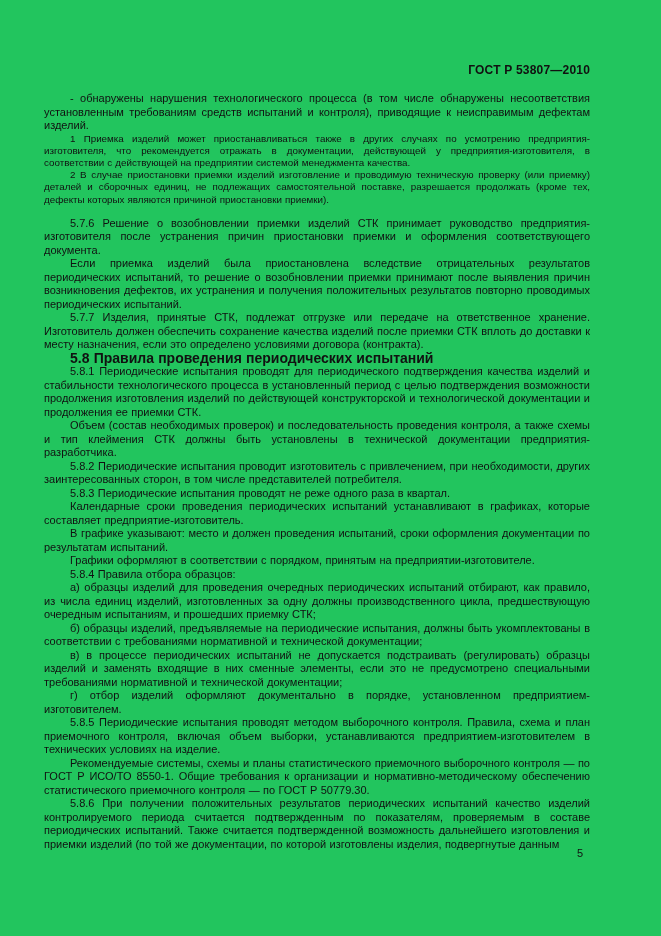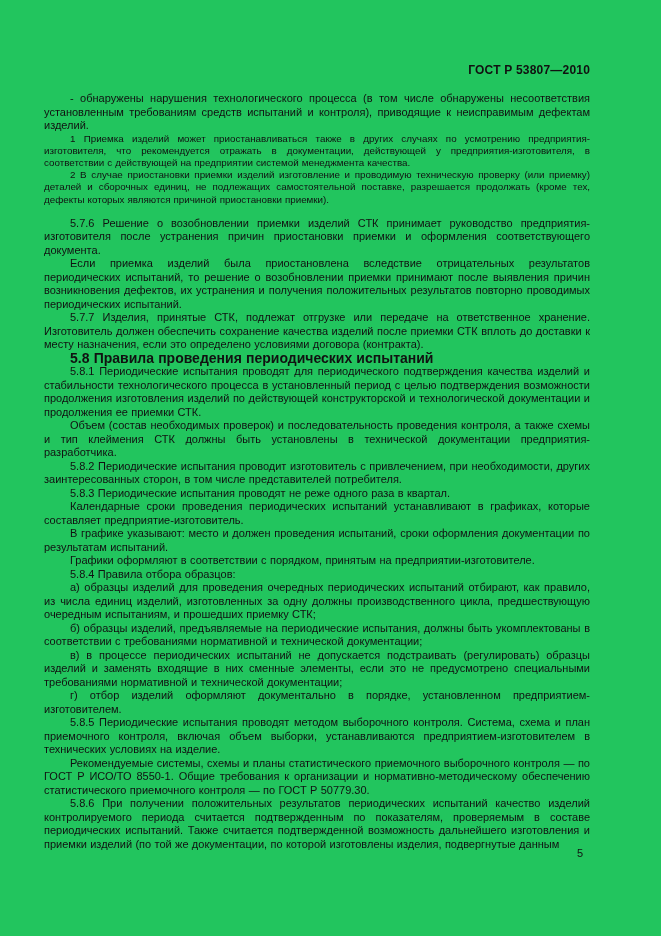--- a/index.html
+++ b/index.html
@@ -95,19 +95,19 @@
       <p class="para style-body">5.8.2 Периодические испытания проводит изготовитель с привлечением, при необходимости, других заинтересованных сторон, в том числе представителей потребителя.</p>
       <p class="para style-body">5.8.3 Периодические испытания проводят не реже одного раза в квартал.</p>
       <p class="para style-body">Календарные сроки проведения периодических испытаний устанавливают в графиках, которые составляет предприятие-изготовитель.</p>
       <p class="para style-body">В графике указывают: место и должен проведения испытаний, сроки оформления документации по результатам испытаний.</p>
       <p class="para style-body">Графики оформляют в соответствии с порядком, принятым на предприятии-изготовителе.</p>
       <p class="para style-body">5.8.4 Правила отбора образцов:</p>
       <p class="para style-body">а) образцы изделий для проведения очередных периодических испытаний отбирают, как правило, из числа единиц изделий, изготовленных за одну должны производственного цикла, предшествующую очередным испытаниям, и прошедших приемку СТК;</p>
       <p class="para style-body">б) образцы изделий, предъявляемые на периодические испытания, должны быть укомплектованы в соответствии с требованиями нормативной и технической документации;</p>
       <p class="para style-body">в) в процессе периодических испытаний не допускается подстраивать (регулировать) образцы изделий и заменять входящие в них сменные элементы, если это не предусмотрено специальными требованиями нормативной и технической документации;</p>
       <p class="para style-body">г) отбор изделий оформляют документально в порядке, установленном предприятием-изготовителем.</p>
-      <p class="para style-body">5.8.5 Периодические испытания проводят методом выборочного контроля. Система, схема и план приемочного контроля, включая объем выборки, устанавливаются предприятием-изготовителем в технических условиях на изделие.</p>
+      <p class="para style-body">5.8.5 Периодические испытания проводят методом выборочного контроля. Правила, схема и план приемочного контроля, включая объем выборки, устанавливаются предприятием-изготовителем в технических условиях на изделие.</p>
       <p class="para style-body">Рекомендуемые системы, схемы и планы статистического приемочного выборочного контроля — по ГОСТ Р ИСО/ТО 8550-1. Общие требования к организации и нормативно-методическому обеспечению статистического приемочного контроля — по ГОСТ Р 50779.30.</p>
       <p class="para style-body">5.8.6 При получении положительных результатов периодических испытаний качество изделий контролируемого периода считается подтвержденным по показателям, проверяемым в составе периодических испытаний. Также считается подтвержденной возможность дальнейшего изготовления и приемки изделий (по той же документации, по которой изготовлены изделия, подвергнутые данным</p>
     </div>
 
   <div class="page-number">5</div>
 </div>
 
 </body></html>

